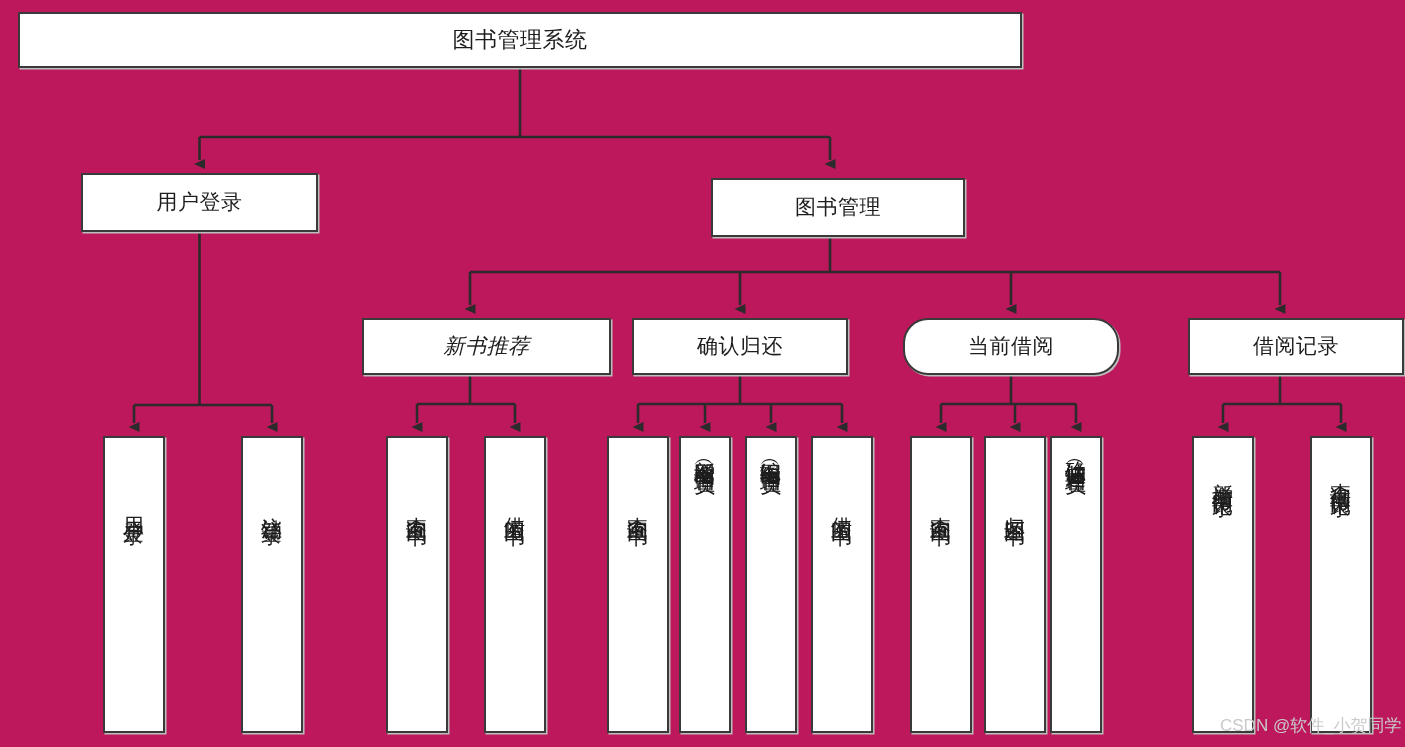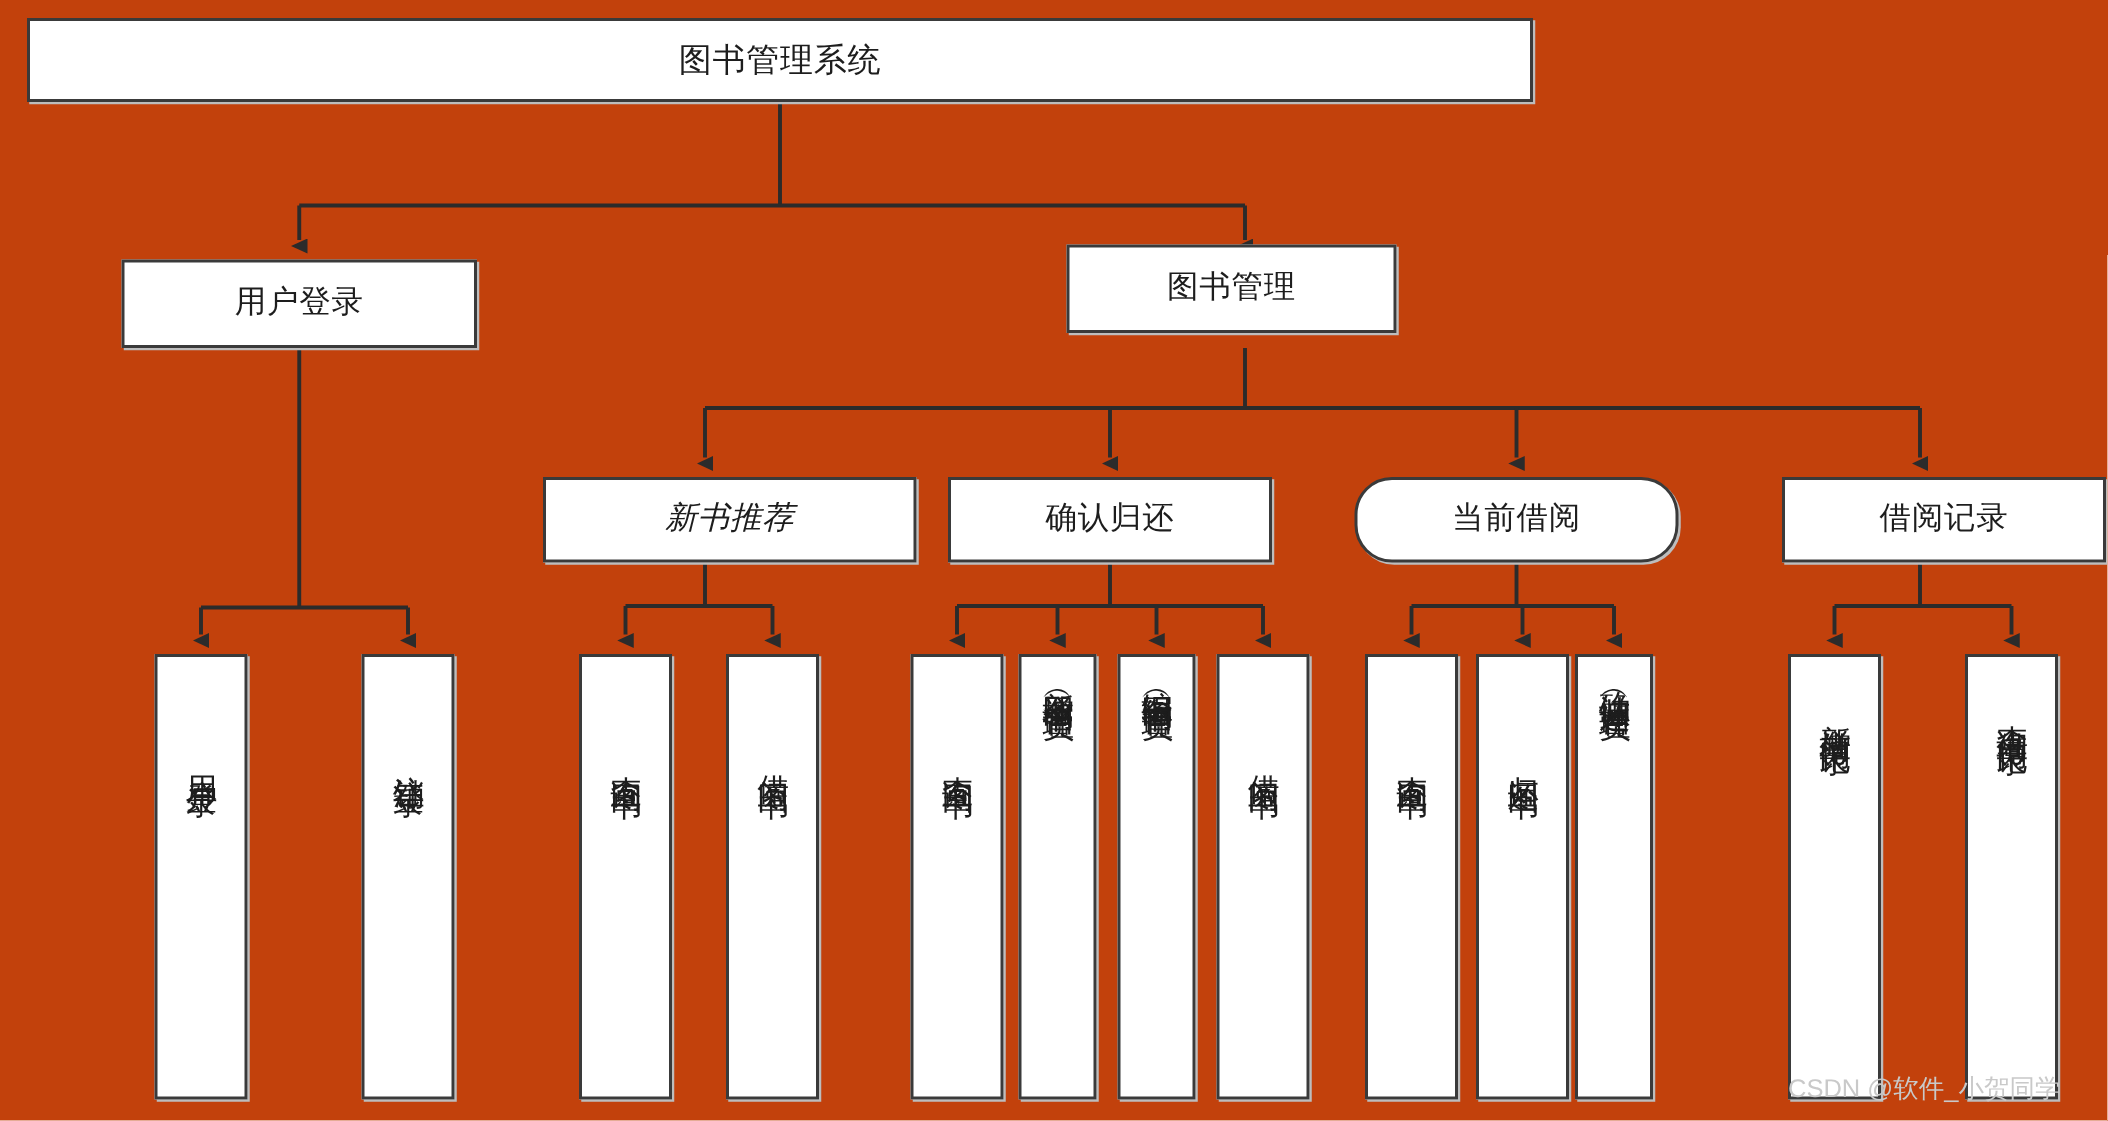--- a/index.html
+++ b/index.html
@@ -7,21 +7,21 @@
     padding: 0;
     background: #ffffff;
   }
   body {
     font-family: "Liberation Sans", "DejaVu Sans", sans-serif;
   }
   #canvas {
     position: relative;
     width: 1405px;
     height: 747px;
-    background: #c2410c;
+    background: #be185d;
     overflow: hidden;
   }
   #edges {
     position: absolute;
     left: 0;
     top: 0;
     width: 1405px;
     height: 747px;
   }
   .node {
@@ -64,20 +64,21 @@
     letter-spacing: 2px;
   }
   #watermark {
     position: absolute;
     left: 1192px;
     top: 714px;
     font-size: 17px;
     color: #c9c9c9;
     white-space: nowrap;
     pointer-events: none;
+    padding-left: 28px;
   }
 </style>
 </head>
 <body>
 
 <div id="canvas">
 
   <svg id="edges" viewBox="0 0 1405 747" xmlns="http://www.w3.org/2000/svg">
     <defs>
       <marker id="arrow" markerWidth="10" markerHeight="11" refX="1" refY="5.5" orient="auto" markerUnits="userSpaceOnUse">
@@ -142,21 +143,21 @@
     </g>
   </svg>
 
   <div class="node root horiz" style="left:18px; top:12px; width:1004px; height:56px;">
     <span class="label">图书管理系统</span>
   </div>
 
   <div class="node horiz" style="left:81px; top:173px; width:237px; height:59px;">
     <span class="label">用户登录</span>
   </div>
-  <div class="node horiz" style="left:711px; top:163px; width:220px; height:59px;">
+  <div class="node horiz" style="left:711px; top:178px; width:254px; height:59px;">
     <span class="label">图书管理</span>
   </div>
 
   <div class="node horiz" style="left:362px; top:318px; width:249px; height:57px;font-style:italic;">
     <span class="label">新书推荐</span>
   </div>
   <div class="node horiz" style="left:632px; top:318px; width:216px; height:57px;">
     <span class="label">确认归还</span>
   </div>
   <div class="node horiz" style="left:903px; top:318px; width:216px; height:57px;border-radius:25px;">

